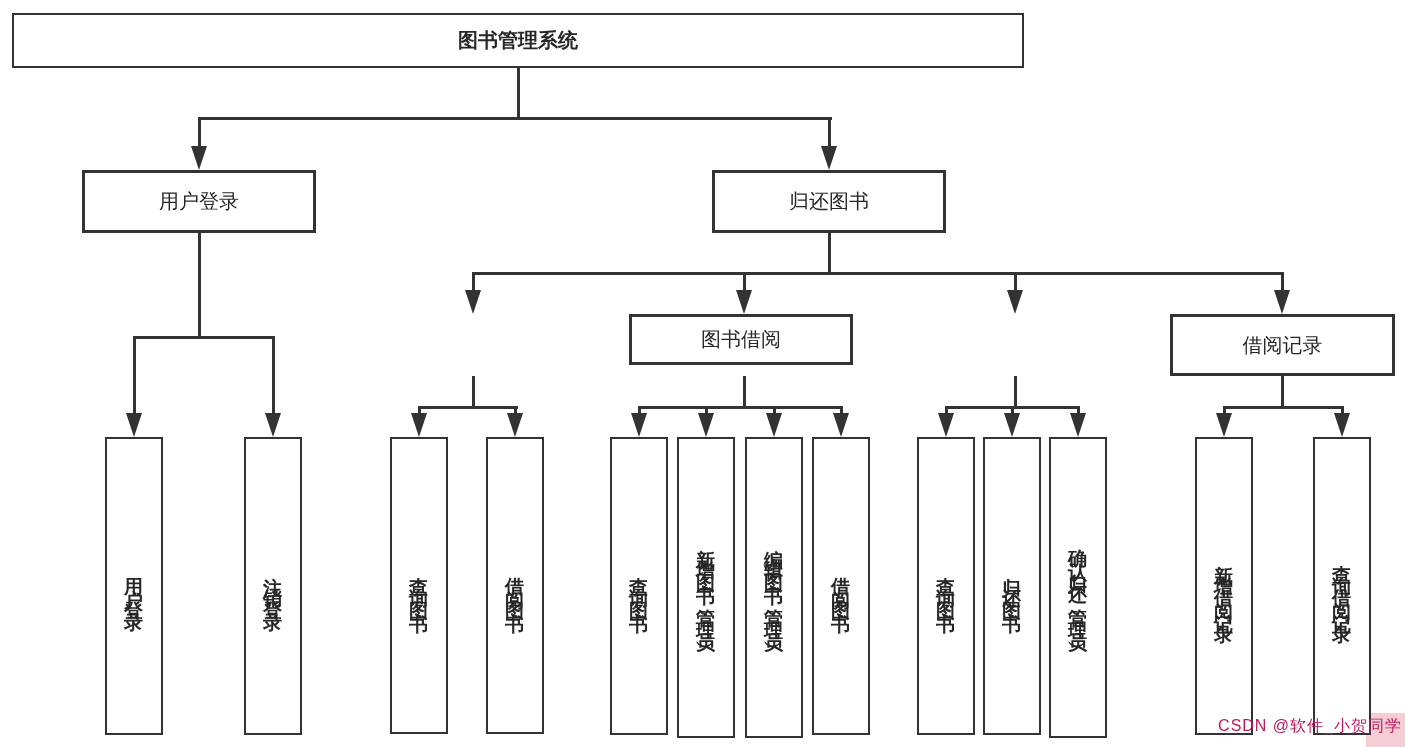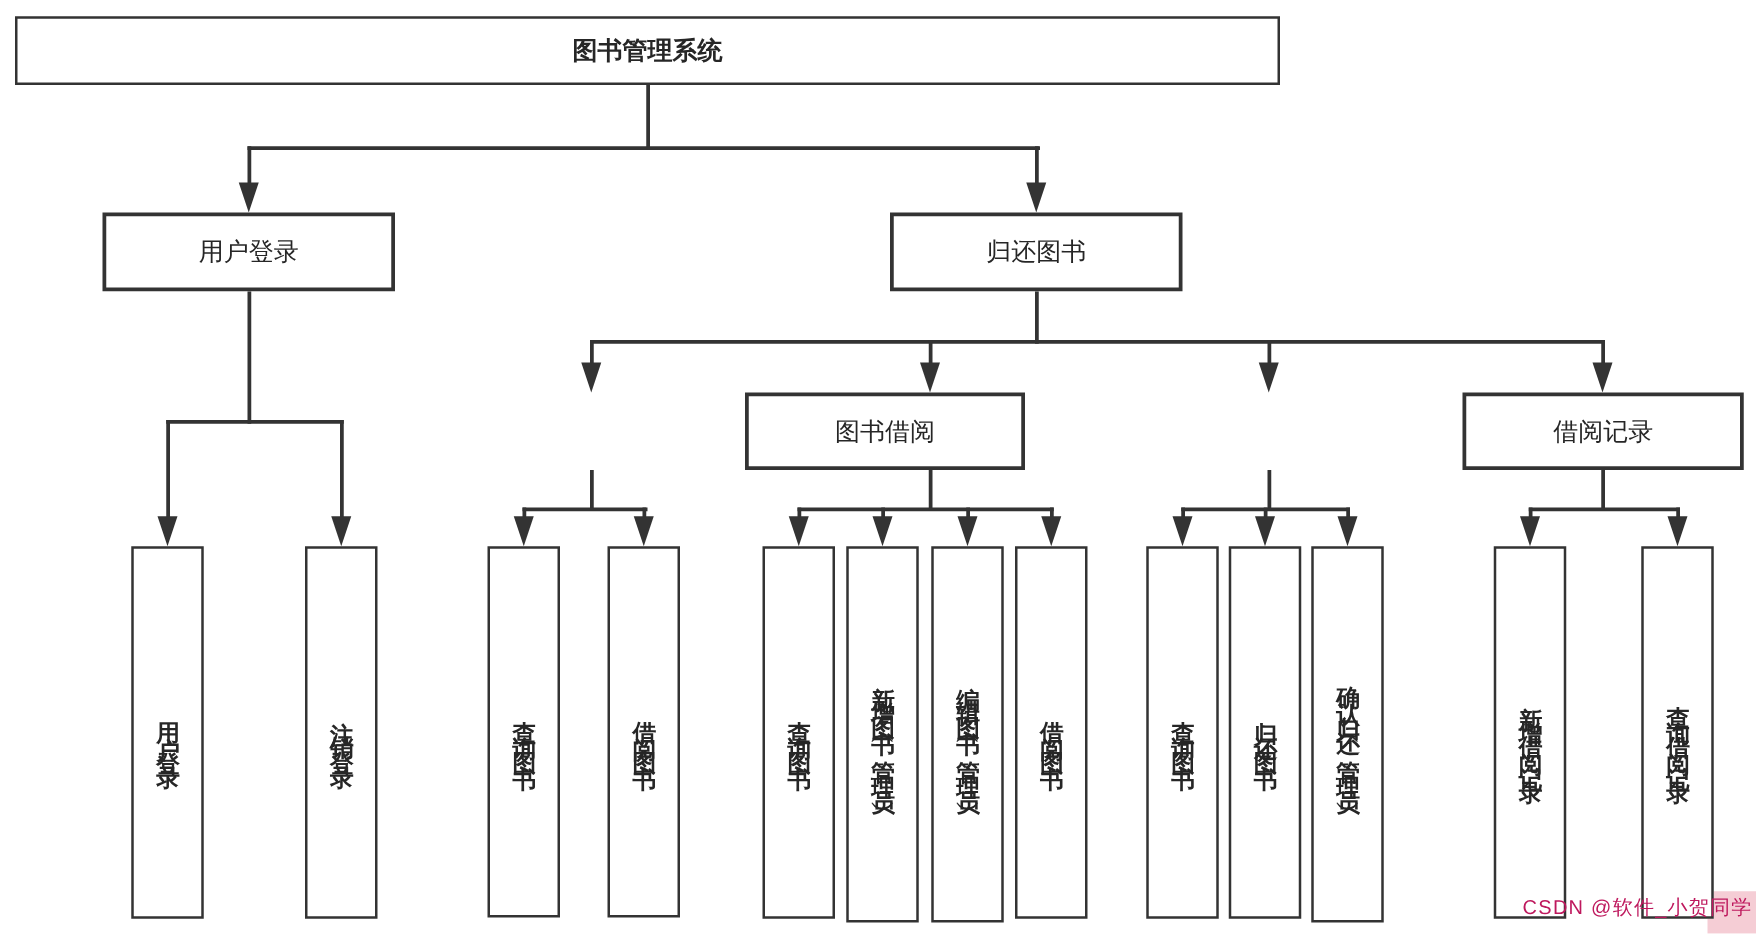--- a/index.html
+++ b/index.html
@@ -104,21 +104,21 @@
     <span class="lbl">图书管理系统</span>
   </div>
 
   <div class="node" style="left:82px; top:170px; width:234px; height:63px;">
     <span class="lbl">用户登录</span>
   </div>
   <div class="node" style="left:712px; top:170px; width:234px; height:63px;">
     <span class="lbl">归还图书</span>
   </div>
 
-  <div class="node" style="left:596px; top:314px; width:224px; height:62px;">
+  <div class="node" style="left:629px; top:314px; width:224px; height:51px;">
     <span class="lbl">图书借阅</span>
   </div>
   <div class="node" style="left:1170px; top:314px; width:225px; height:62px;">
     <span class="lbl">借阅记录</span>
   </div>
 
   <div class="node thin v" style="left:105px; top:437px; width:58px; height:298px;">
     <span class="lbl">用户登录</span>
   </div>
   <div class="node thin v" style="left:244px; top:437px; width:58px; height:298px;">

